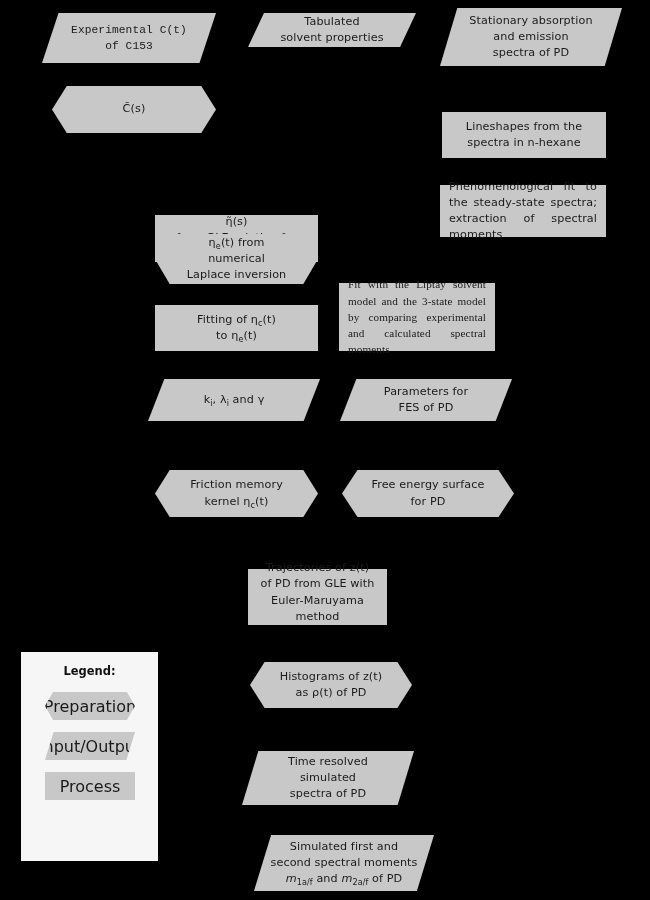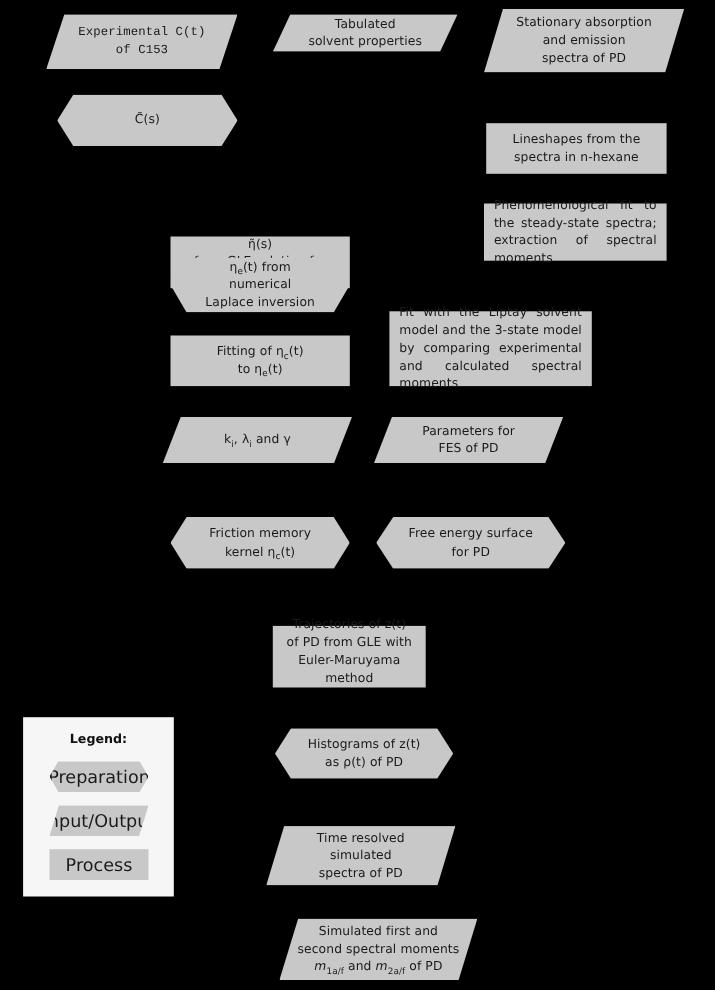--- a/index.html
+++ b/index.html
@@ -111,21 +111,21 @@
   </div>
 
   <div class="node process justify" style="left:440px; top:185px; width:166px; height:52px;">
     <span class="txt">Phenomenological fit to the steady-state spectra; extraction of spectral moments</span>
   </div>
 
   <div class="node prep" style="left:155px; top:234px; width:163px; height:50px;">
     <span class="txt">η<sub>e</sub>(t) from<br>numerical<br>Laplace inversion</span>
   </div>
 
-  <div class="node process justify" style="left:354px; top:283px; width:184px; height:68px;">
+  <div class="node process justify" style="left:339px; top:283px; width:156px; height:68px;font-family:Liberation Serif, serif;">
     <span class="txt">Fit with the Liptay solvent model and the 3-state model by comparing experimental and calculated spectral moments</span>
   </div>
 
   <div class="node process" style="left:155px; top:305px; width:163px; height:46px;">
     <span class="txt">Fitting of η<sub>c</sub>(t)<br>to η<sub>e</sub>(t)</span>
   </div>
 
   <div class="node io" style="left:148px; top:379px; width:172px; height:42px;">
     <span class="txt">k<sub>i</sub>, λ<sub>i</sub> and γ</span>
   </div>
@@ -151,21 +151,21 @@
   </div>
 
   <div class="node io" style="left:242px; top:751px; width:172px; height:54px;">
     <span class="txt">Time resolved<br>simulated<br>spectra of PD</span>
   </div>
 
   <div class="node io" style="left:254px; top:835px; width:180px; height:56px;">
     <span class="txt">Simulated first and<br>second spectral moments<br><span class="it">m</span><sub>1a/f</sub> and <span class="it">m</span><sub>2a/f</sub> of PD</span>
   </div>
 
-  <div id="legend" style="left:21px; top:652px; width:137px; height:163px;">
+  <div id="legend" style="left:21px; top:652px; width:137px; height:209px;">
     <div class="legend-title" style="left:0; top:12px;">Legend:</div>
 
     <div class="swatch prep" style="left:24px; top:40px; width:90px; height:28px;">
       <span>Preparation</span>
     </div>
 
     <div class="swatch process" style="left:24px; top:120px; width:90px; height:28px;">
       <span>Process</span>
     </div>
 

